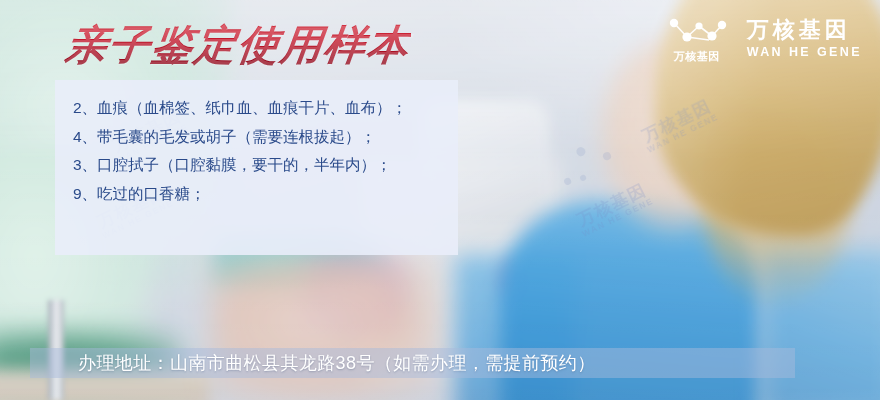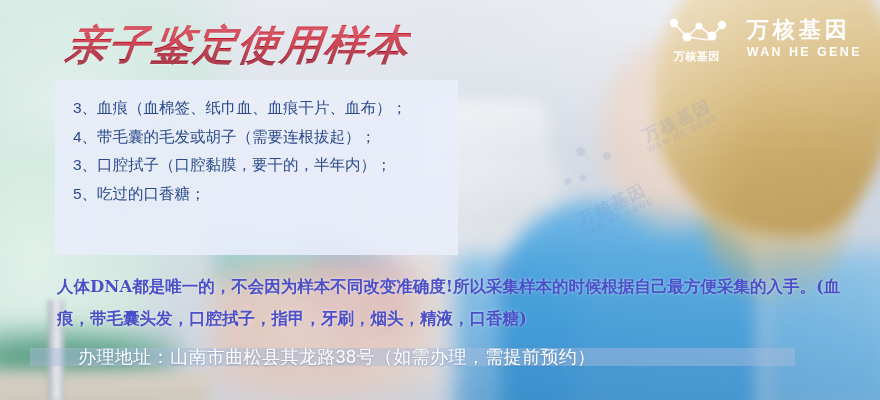--- a/index.html
+++ b/index.html
@@ -327,21 +327,21 @@
     font-weight: 700;
     text-shadow: 0 0 3px rgba(255,255,255,.55);
   }
 
   
   .addr {
     position: absolute;
     left: 30px;
     top: 348px;
     width: 765px;
-    height: 18px;
+    height: 30px;
     background: rgba(168,186,220,0.48);
     display: flex;
     align-items: center;
   }
   .addr span {
     color: #ffffff;
     font-size: 18px;
     letter-spacing: .4px;
     padding-left: 48px;
     white-space: nowrap;
@@ -421,27 +421,26 @@
       <div class="mark-cn">万核基因</div>
     </div>
     <div class="logo-text">
       <div class="lt-cn">万核基因</div>
       <div class="lt-en">WAN HE GENE</div>
     </div>
   </div>
 
   <div class="panel left">
     <ul>
-      <li>3、血痕（血棉签、纸巾血、血痕干片、血布）；</li>
+      <li>2、血痕（血棉签、纸巾血、血痕干片、血布）；</li>
       <li>4、带毛囊的毛发或胡子（需要连根拔起）；</li>
       <li>3、口腔拭子（口腔黏膜，要干的，半年内）；</li>
-      <li>5、吃过的口香糖；</li>
+      <li>9、吃过的口香糖；</li>
     </ul>
   </div>
 
 
-  <div class="para">人体DNA都是唯一的，不会因为样本不同改变准确度!所以采集样本的时候根据自己最方便采集的入手。(血痕，带毛囊头发，口腔拭子，指甲，牙刷，烟头，精液，口香糖)</div>
 
   <div class="addr">
     <span>办理地址：山南市曲松县其龙路38号（如需办理，需提前预约）</span>
   </div>
 
 </div>
 
 </body></html>

